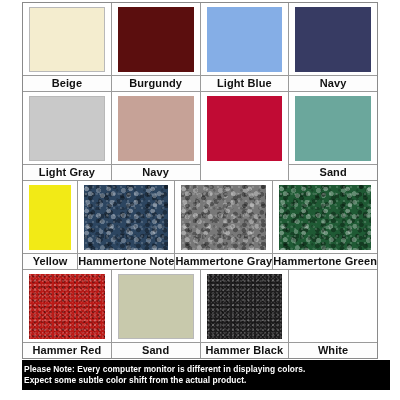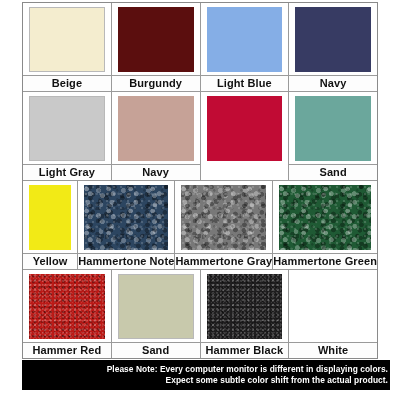--- a/index.html
+++ b/index.html
@@ -137,21 +137,21 @@
       radial-gradient(circle at 50% 50%, rgba(255,255,255,0.12) 0 0.6px, transparent 1px),
       radial-gradient(circle at 20% 70%, rgba(0,0,0,0.16) 0 0.6px, transparent 1px);
     background-size: 3px 3px, 3.5px 3.5px;
   }
   #note-bar {
     position: absolute;
     left: 22px;
     width: 368px;
     background: #000000;
     color: #ffffff;
-    text-align: right;
+    text-align: left;
     font-size: 8.4px;
     font-weight: bold;
     line-height: 11px;
     padding: 4px 2px 4px 2px;
     box-sizing: border-box;
     letter-spacing: 0.05px;
   }
   .note-line { display: block; white-space: nowrap; }
 </style>
 </head>

